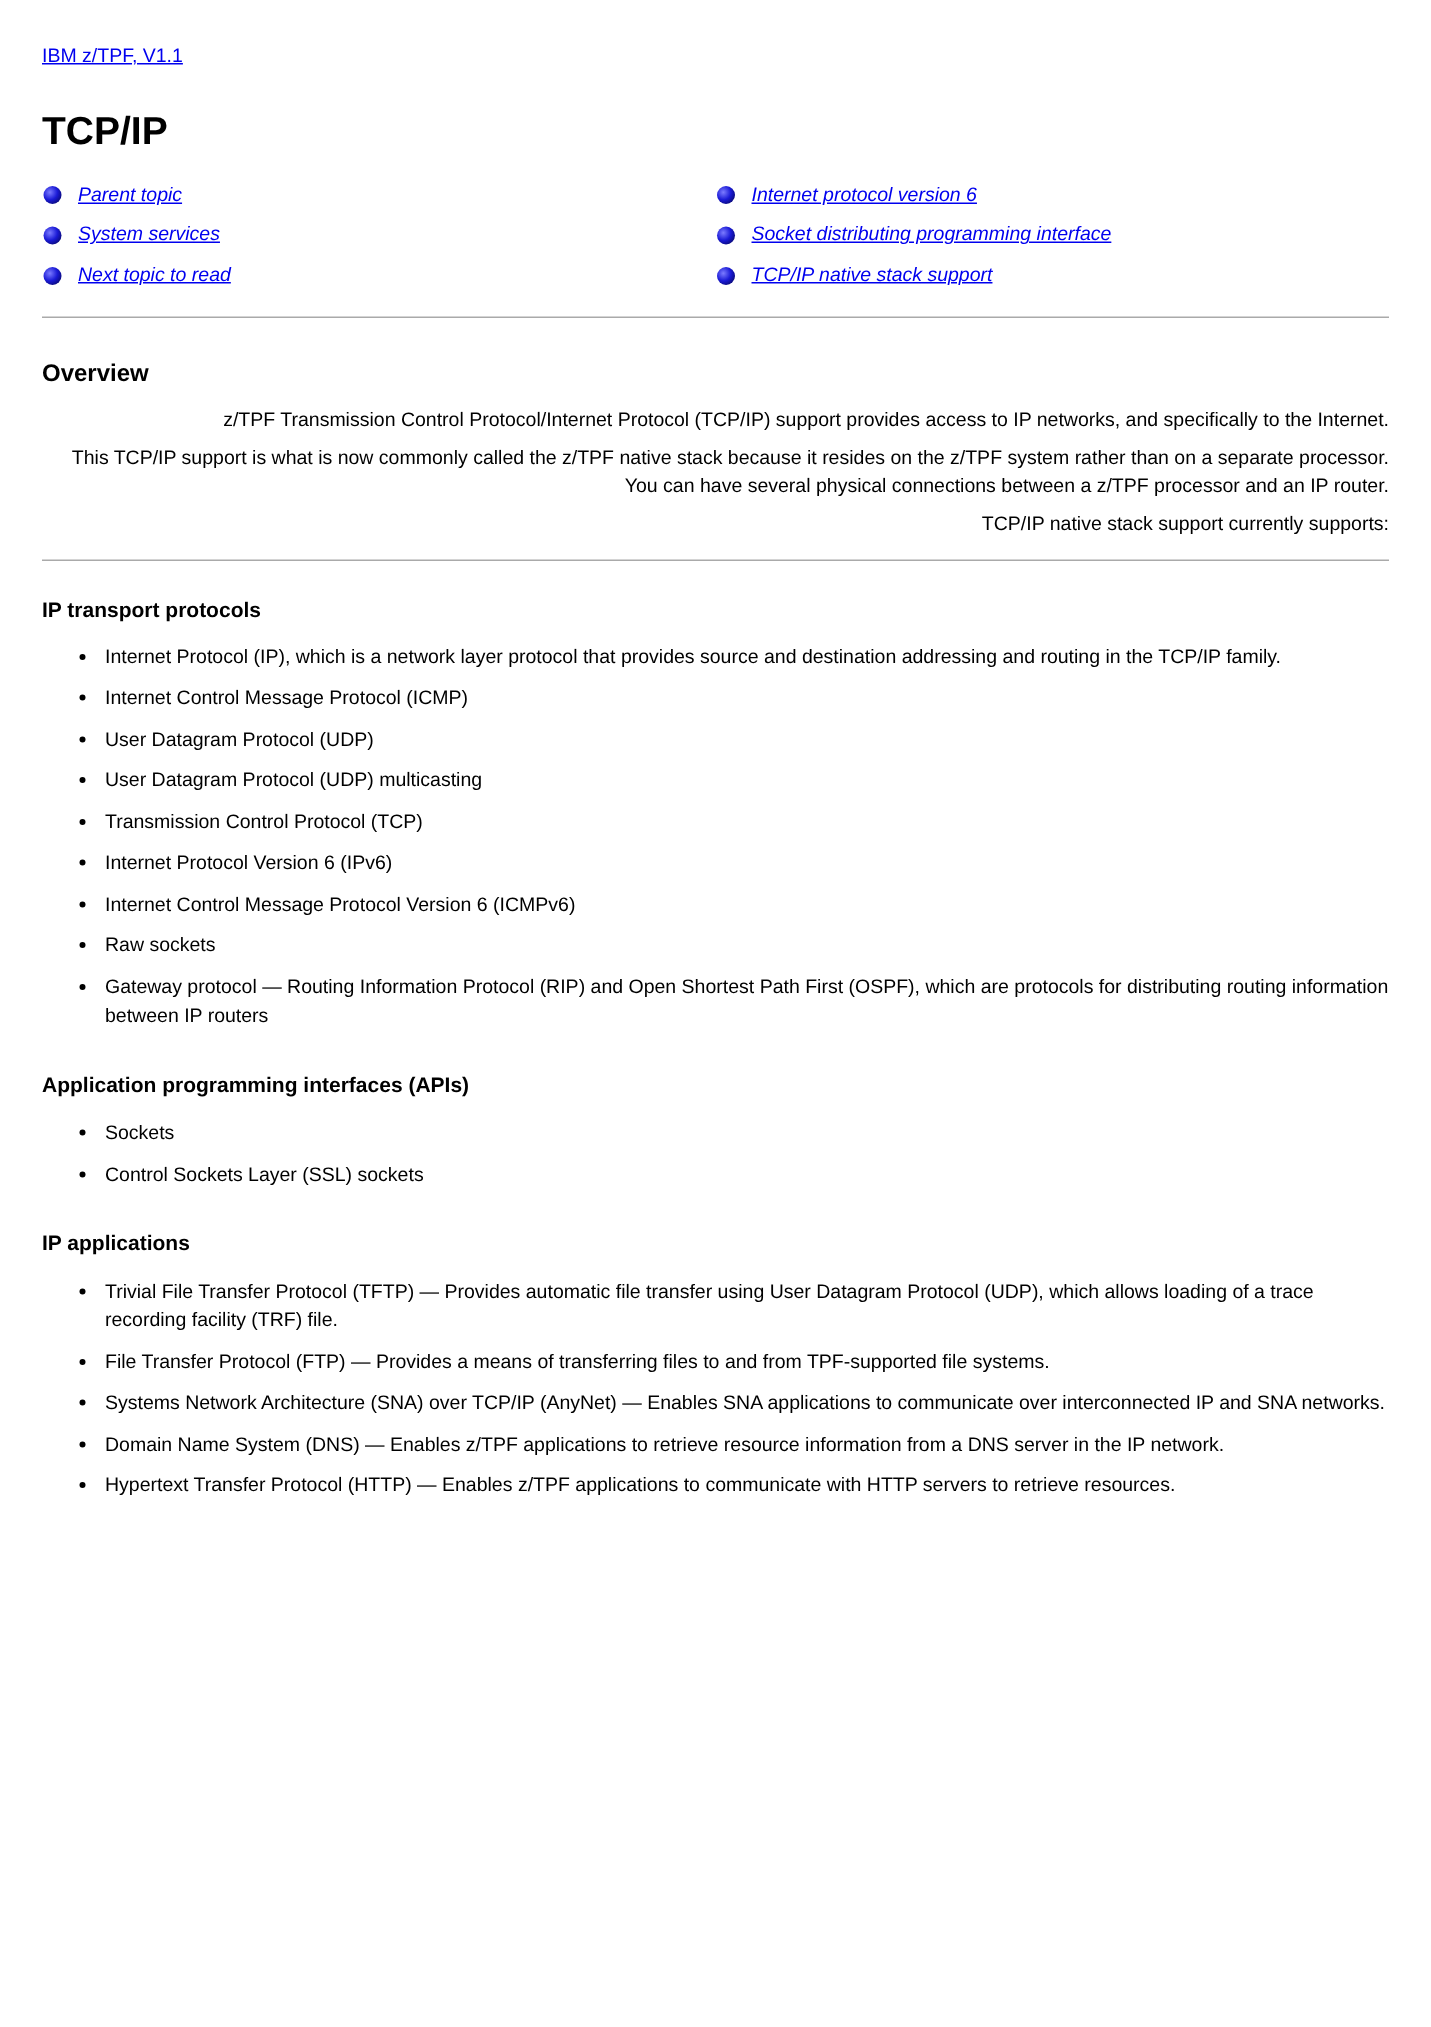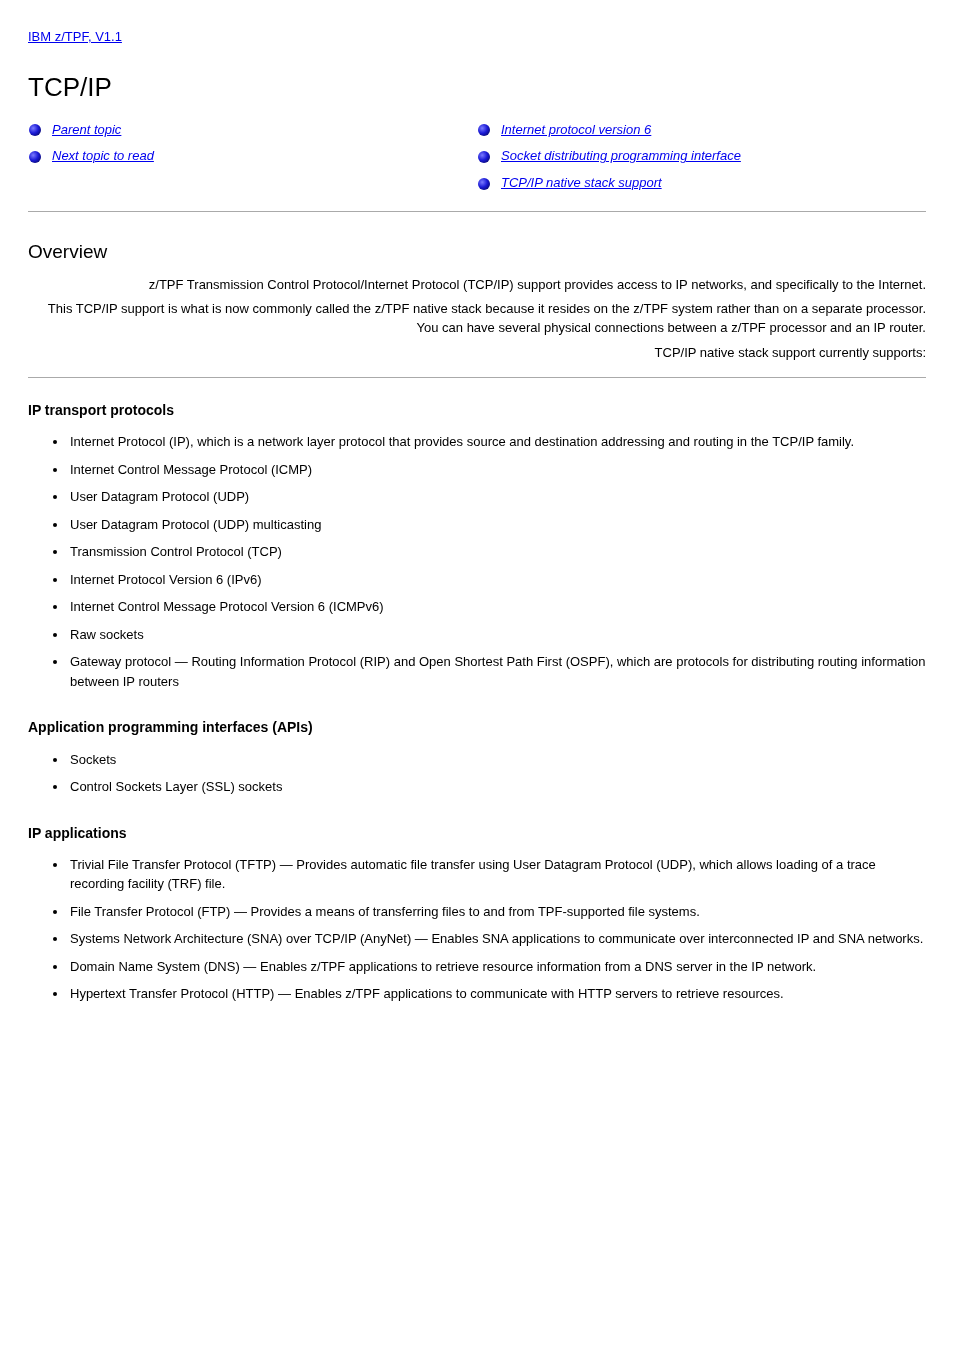--- a/index.html
+++ b/index.html
@@ -11,21 +11,21 @@
     padding: 28px;
     width: 954px;
     line-height: 1.45;
   }
   a.top-link {
     color: #0000EE;
     font-size: 13px;
   }
   h1.page-title {
     font-size: 26px;
-    font-weight: normal;
+    font-weight: bold;
     margin: 22px 0 10px 0;
   }
   .two-col {
     display: flex;
     gap: 0;
     margin-top: 8px;
     font-style: italic;
   }
   .col {
     width: 50%;
@@ -51,22 +51,22 @@
     color: #0000EE;
     text-decoration: underline;
     font-size: 13px;
   }
   hr.sep {
     border: none;
     border-top: 1px solid #aaa;
     margin: 14px 0;
   }
   h2.section-heading {
-    font-size: 19px;
-    font-weight: normal;
+    font-size: 16px;
+    font-weight: bold;
     margin: 26px 0 10px 0;
   }
   p { margin: 6px 0; text-align: right; }
   h3.sub-heading {
     font-size: 14px;
     font-weight: bold;
     margin: 22px 0 8px 0;
   }
   ul.plain {
     list-style: disc;
@@ -97,20 +97,28 @@
                 <radialGradient id="g1" cx="35%" cy="35%" r="70%">
                   <stop offset="0%" stop-color="#7b7bff"></stop>
                   <stop offset="60%" stop-color="#1a1ad6"></stop>
                   <stop offset="100%" stop-color="#0b0b80"></stop>
                 </radialGradient>
               </defs>
               <circle cx="7" cy="7" r="6" fill="url(#g1)"></circle>
             </svg>
         </span>
         <a href="#">Parent topic</a>
+      </li>
+      <li>
+        <span class="bullet-icon">
+          <svg viewBox="0 0 14 14">
+              <circle cx="7" cy="7" r="6" fill="url(#g1)"></circle>
+            </svg>
+        </span>
+        <a href="#">System services</a>
       </li>
       <li>
         <span class="bullet-icon">
           <svg viewBox="0 0 14 14">
               <circle cx="7" cy="7" r="6" fill="url(#g1)"></circle>
             </svg>
         </span>
         <a href="#">Next topic to read</a>
       </li>
     </ul>

